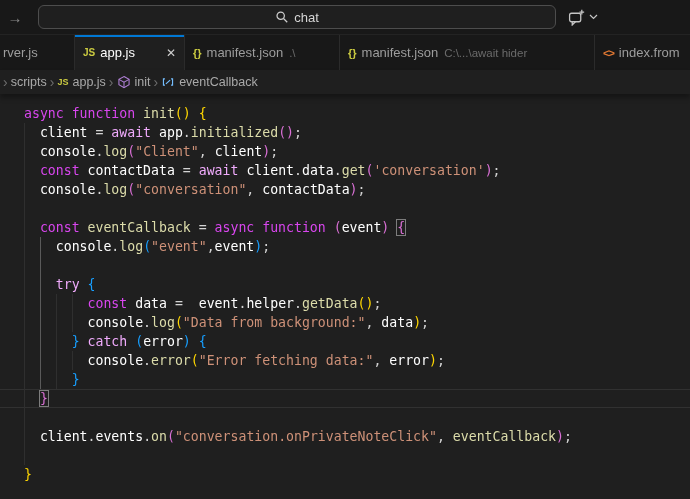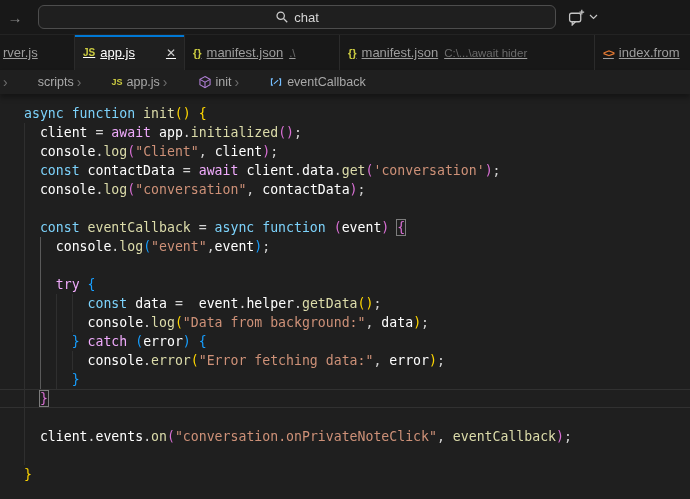--- a/index.html
+++ b/index.html
@@ -12,52 +12,52 @@
   .nav-arrow{width:30px;text-align:center;color:#8a8a8a;font-size:15px;cursor:default;flex:0 0 auto;}
   .search-box{flex:0 0 auto;width:516px;height:22px;margin-left:8px;background:#1f1f1f;
               border:1px solid #4d4d4d;border-radius:6px;display:flex;align-items:center;justify-content:center;
               color:#d6d6d6;font-size:13px;gap:5px;}
   .search-box svg{flex:0 0 auto;}
   .copilot{margin-left:12px;display:flex;align-items:center;gap:4px;color:#c5c5c5;}
 
   
   .tabbar{position:absolute;top:35px;left:0;width:690px;height:35px;background:#181818;display:flex;}
   .tab{position:relative;box-sizing:border-box;height:35px;display:flex;align-items:center;
-       padding:0 8px;border-right:1px solid #2b2b2b;color:#9d9d9d;font-size:13px;white-space:nowrap;overflow:hidden;text-decoration:underline;}
+       padding:0 8px;border-right:1px solid #2b2b2b;color:#9d9d9d;font-size:13px;white-space:nowrap;overflow:hidden;}
   .tab .ficon{font-weight:bold;margin-right:5px;font-size:11px;flex:0 0 auto;}
   .js-icon{color:#cbcb41;font-size:10px !important;}
   .json-icon{color:#cbcb41;}
   .html-icon{color:#e37933;letter-spacing:-1px;}
   .tab .suffix{margin-left:6px;font-size:11.5px;color:#6b6b6b;}
   .tab.active{background:#1f1f1f;color:#ffffff;}
   .tab-indicator{position:absolute;top:0;left:0;right:0;height:2px;background:#0078d4;}
   .tab-close{margin-left:auto;padding-left:10px;color:#cfcfcf;font-size:12px;cursor:default;}
   .tab1{width:75px;padding-left:3px;}
   .tab2{width:110px;}
   .tab3{width:155px;}
   .tab4{width:255px;}
   .tab5{flex:1;border-right:none;}
 
   
   .breadcrumbs{position:absolute;top:70px;left:0;width:690px;height:24px;background:#1f1f1f;
                display:flex;align-items:center;color:#a9a9a9;font-size:12.5px;
                box-shadow:0 4px 5px rgba(0,0,0,.33);z-index:3;}
-  .crumb{display:flex;align-items:center;gap:4px;margin-left:27px;}
+  .crumb{display:flex;align-items:center;gap:4px;}
   .bc-sep{color:#6e6e6e;font-size:14px;margin:0 3px;line-height:1;}
   .bc-js{color:#cbcb41;font-weight:bold;font-size:9px;}
 
   
   .editor{position:absolute;top:94px;left:0;width:690px;height:405px;background:#1f1f1f;
           padding-top:10px;box-sizing:content-box;}
   .code-line{position:relative;height:19px;line-height:19px;white-space:pre;padding-left:24px;
              font-family:"DejaVu Sans Mono","Liberation Mono",monospace;font-size:13.2px;color:#d4d4d4;}
   .code-line.current{box-shadow:inset 0 1px 0 #313131, inset 0 -1px 0 #313131;}
   .guide{position:absolute;top:0;bottom:0;width:1px;background:#2f2f2f;}
   .guide.active{background:#5a5a5a;}
-  .tk-kw{color:#7dd3fc}.tk-ctrl{color:#f0abfc}.tk-fn{color:#DCDCAA}.tk-var{color:#ffffff}
+  .tk-kw{color:#d946ef}.tk-ctrl{color:#f0abfc}.tk-fn{color:#DCDCAA}.tk-var{color:#ffffff}
   .tk-str{color:#CE9178}.tk-cmt{color:#6A9955}.tk-pun{color:#D4D4D4}
   .tk-b1{color:#FFD700}.tk-b2{color:#DA70D6}.tk-b3{color:#179FFF}
   .tk-b2x{color:#DA70D6;outline:1px solid #7d7d7d;}
 </style>
 </head>
 <body>
 
 <div class="window">
 
   <div class="titlebar">

